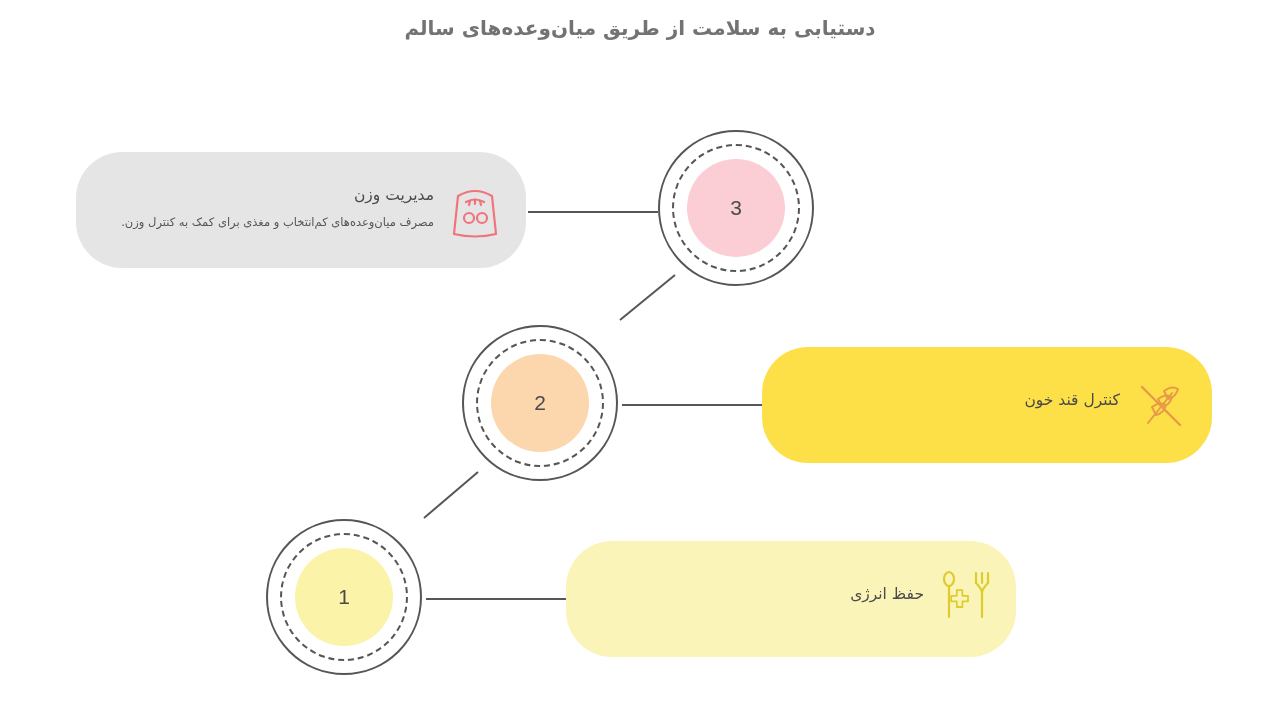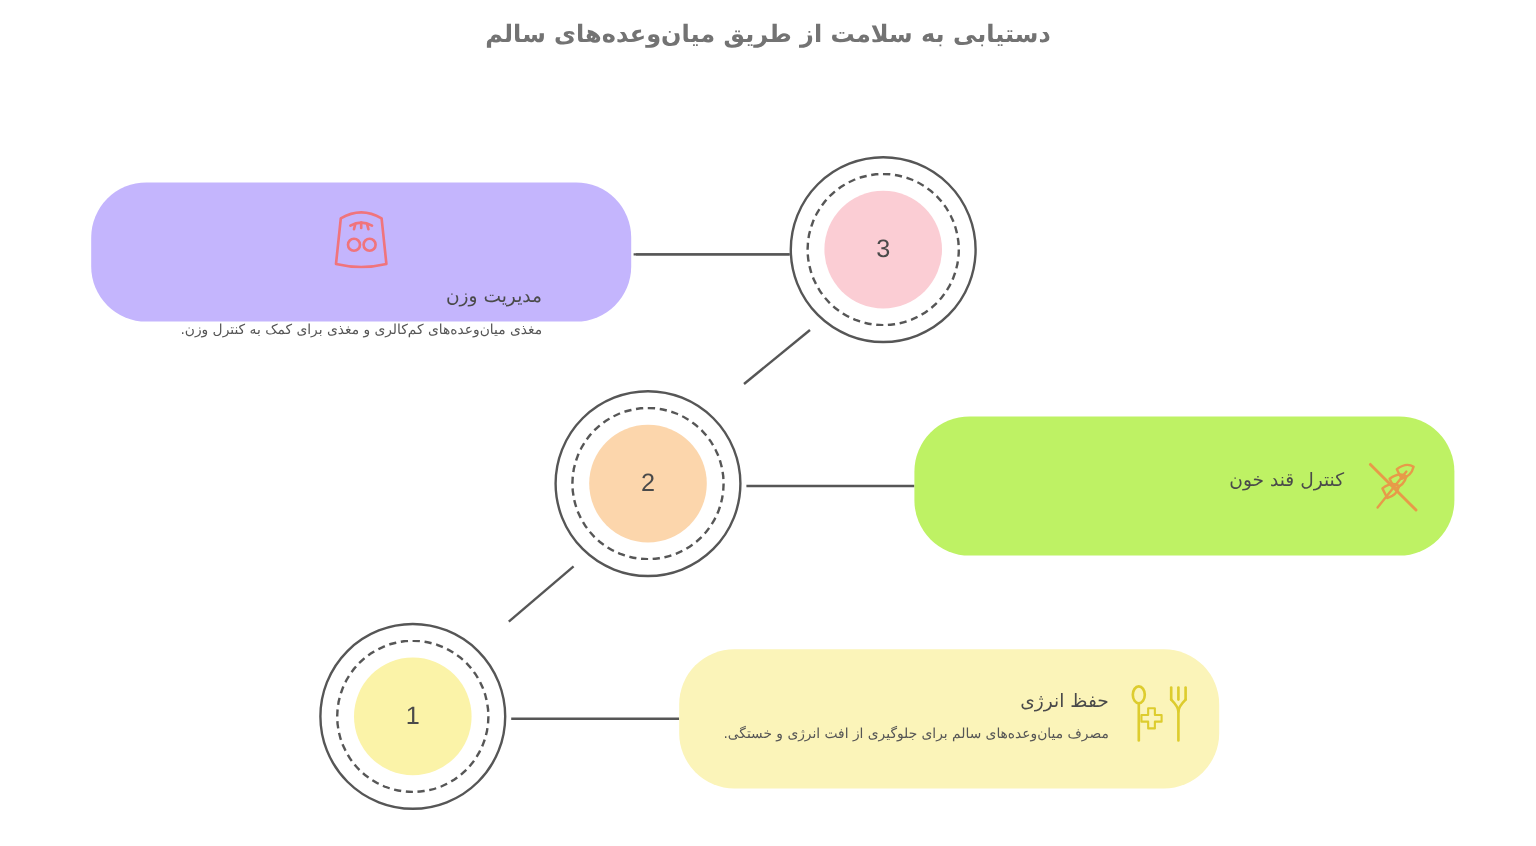--- a/index.html
+++ b/index.html
@@ -116,22 +116,22 @@
   .card .card-icon {
     flex: 0 0 auto;
     width: 54px;
     height: 58px;
     display: flex;
     align-items: center;
     justify-content: center;
   }
 
   #card1 { left: 566px; top: 541px; width: 450px; height: 116px; background: #fbf4b9; }
-  #card2 { left: 762px; top: 347px; width: 450px; height: 116px; background: #bef264; }
-  #card3 { left: 76px; top: 152px; width: 450px; height: 116px; background: #c4b5fd; flex-direction: column; }
+  #card2 { left: 762px; top: 347px; width: 450px; height: 116px; background: #fde047; }
+  #card3 { left: 76px; top: 152px; width: 450px; height: 116px; background: #e5e5e5; }
 
   .disc-1 { background: #fbf3a8; }
   .disc-2 { background: #fcd6ac; }
   .disc-3 { background: #fbcdd4; }
 </style>
 </head>
 <body>
 
 <div id="infographic">
 
@@ -180,21 +180,20 @@
         <line x1="44" y1="4" x2="44" y2="14"></line>
         <line x1="50" y1="4" x2="50" y2="14"></line>
         <path d="M38 14 q6 6 6 10 l0 24"></path>
         <path d="M50 14 q-6 6 -6 10"></path>
 
         <path d="M24 26 h7 v-7 h7 v7 h7 v7 h-7 v7 h-7 v-7 h-7 z" transform="translate(-6,6) scale(0.8)"></path>
       </svg>
     </div>
     <div class="card-text">
       <div class="card-title">حفظ انرژی</div>
-      <div class="card-desc">مصرف میان‌وعده‌های سالم برای جلوگیری از افت انرژی و خستگی.</div>
     </div>
   </div>
 
   <div class="card" id="card2">
     <div class="card-icon">
       <svg viewBox="0 0 54 58" width="54" height="58" fill="none" stroke="#e79a49" stroke-width="2" stroke-linecap="round" stroke-linejoin="round">
 
         <line x1="14" y1="48" x2="38" y2="18"></line>
         <path d="M30 16 q8 -6 14 -2 q-2 8 -10 10 z"></path>
         <path d="M24 24 q8 -6 14 -2 q-2 8 -10 10 z"></path>
@@ -215,17 +214,17 @@
         <path d="M18 22 q9 -5 18 0"></path>
         <line x1="22" y1="21" x2="21" y2="25"></line>
         <line x1="27" y1="19.5" x2="27" y2="24"></line>
         <line x1="32" y1="21" x2="33" y2="25"></line>
         <circle cx="21" cy="38" r="5"></circle>
         <circle cx="34" cy="38" r="5"></circle>
       </svg>
     </div>
     <div class="card-text">
       <div class="card-title">مدیریت وزن</div>
-      <div class="card-desc">مغذی میان‌وعده‌های کم‌کالری و مغذی برای کمک به کنترل وزن.</div>
+      <div class="card-desc">مصرف میان‌وعده‌های کم‌انتخاب و مغذی برای کمک به کنترل وزن.</div>
     </div>
   </div>
 
 </div>
 
 </body></html>

